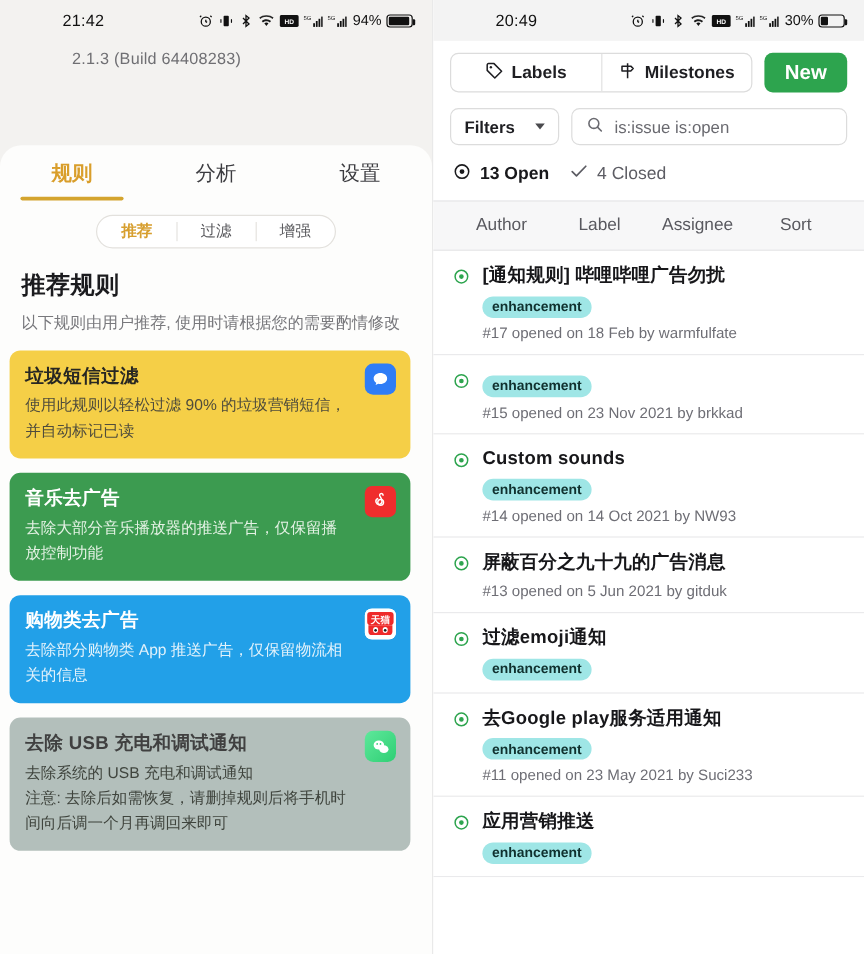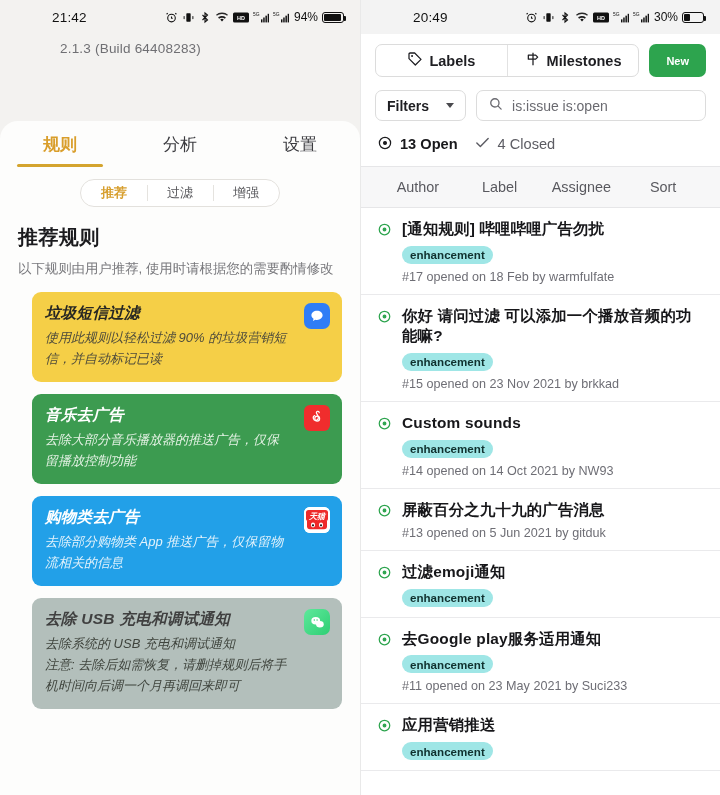--- a/index.html
+++ b/index.html
@@ -80,21 +80,21 @@
     position: relative;
   }
   .seg + .seg::before {
     content:""; position:absolute; left:0; top:5px; bottom:5px; width:1px; background:#e5e3df;
   }
   .seg.active { color: #d79f2f; font-weight: 700; }
 
   .section-title { font-size: 20px; font-weight: 700; color: #1b1b1e; padding: 9px 18px 0 18px; letter-spacing:.4px;}
   .section-desc { font-size: 13.4px; color: #78787c; padding: 8px 18px 0 18px; line-height: 1.55; }
 
-  .cards { padding: 12px 18px 0 32px; font-style: italic; }
+  .cards { padding: 12px 18px 0 8px; }
   .card {
     border-radius: 9px; padding: 11px 13px 13px 13px; margin-bottom: 12px;
     position: relative; min-height: 56px;
   }
   .card-title { font-size: 15.5px; font-weight: 700; letter-spacing:.3px; padding-right: 40px;}
   .card-desc { font-size: 13px; line-height: 1.62; margin-top: 3px; padding-right: 40px; }
   .card-icon {
     position: absolute; right: 12px; top: 11px;
     width: 26px; height: 26px; border-radius: 7px;
     display: flex; align-items: center; justify-content: center;
@@ -112,21 +112,21 @@
   .btn-group {
     display: flex; border: 1px solid #dcdcdc; border-radius: 7px; overflow: hidden;
     background:#fff; height: 33px; flex: 1;
   }
   .btn-group > div {
     flex:1; display:flex; align-items:center; justify-content:center; gap:6px;
     font-size: 14.5px; font-weight: 600; color: #1e1e22;
   }
   .btn-group > div + div { border-left: 1px solid #e2e2e2; }
   .btn-new {
-    background: #2da44e; color: #fff; font-size: 11px; font-weight: 700;
+    background: #2da44e; color: #fff; font-size: 17px; font-weight: 700;
     border-radius: 7px; height: 33px; padding: 0 17px;
     display: flex; align-items: center; justify-content: center;
   }
   .gh-filterrow { display:flex; align-items:center; gap:10px; margin-top: 13px; }
   .filters-btn {
     border: 1px solid #dcdcdc; border-radius: 7px; height: 31px; padding: 0 11px;
     display:flex; align-items:center; gap:17px; font-size: 14px; font-weight: 600; color:#1e1e22;
     background:#fff;
   }
   .caret { width:0;height:0;border-left:4.5px solid transparent;border-right:4.5px solid transparent;border-top:5px solid #4a4a4e; }
@@ -470,21 +470,20 @@
       </div>
 
       <div class="issue">
         <span class="issue-ico">
           <svg width="15" height="15" viewBox="0 0 24 24" fill="none" stroke="#2da44e" stroke-width="2">
             <circle cx="12" cy="12" r="8.4"></circle>
               <circle cx="12" cy="12" r="2.1" fill="#2da44e"></circle>
           </svg>
         </span>
         <div class="issue-body">
-          <div class="issue-title">你好 请问过滤 可以添加一个播放音频的功能嘛?</div>
           <span class="tag">enhancement</span>
           <div class="issue-meta">#15 opened on 23 Nov 2021 by brkkad</div>
         </div>
       </div>
 
       <div class="issue">
         <span class="issue-ico">
           <svg width="15" height="15" viewBox="0 0 24 24" fill="none" stroke="#2da44e" stroke-width="2">
             <circle cx="12" cy="12" r="8.4"></circle>
               <circle cx="12" cy="12" r="2.1" fill="#2da44e"></circle>

